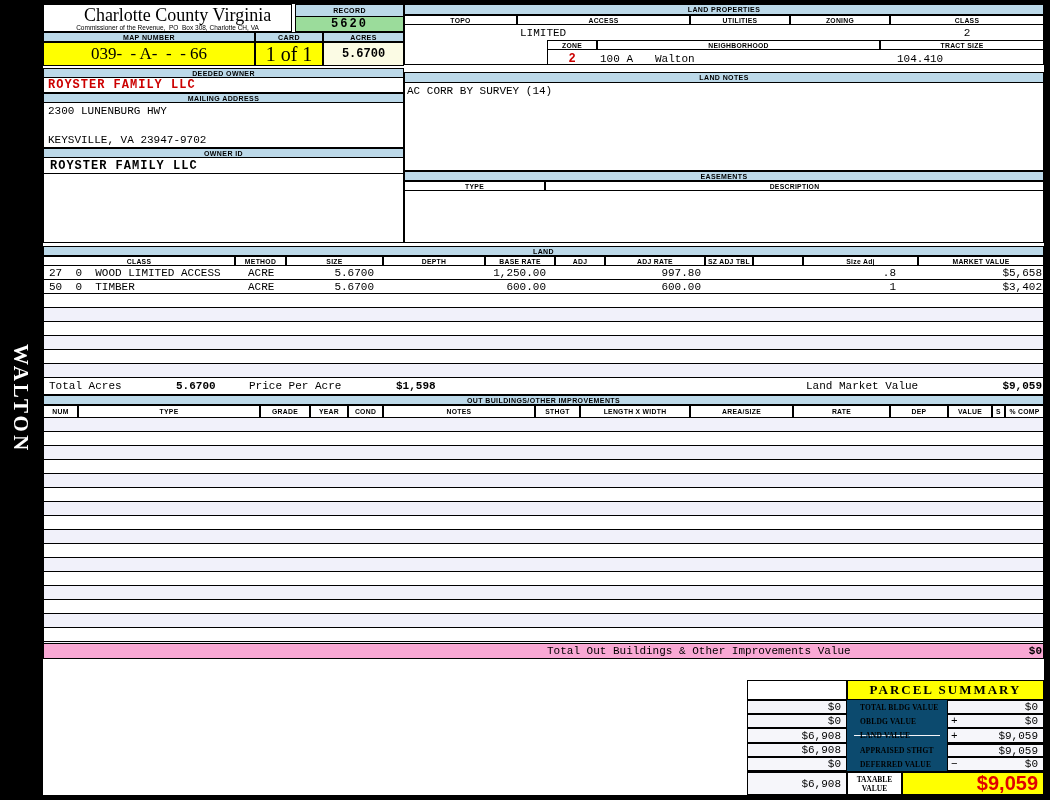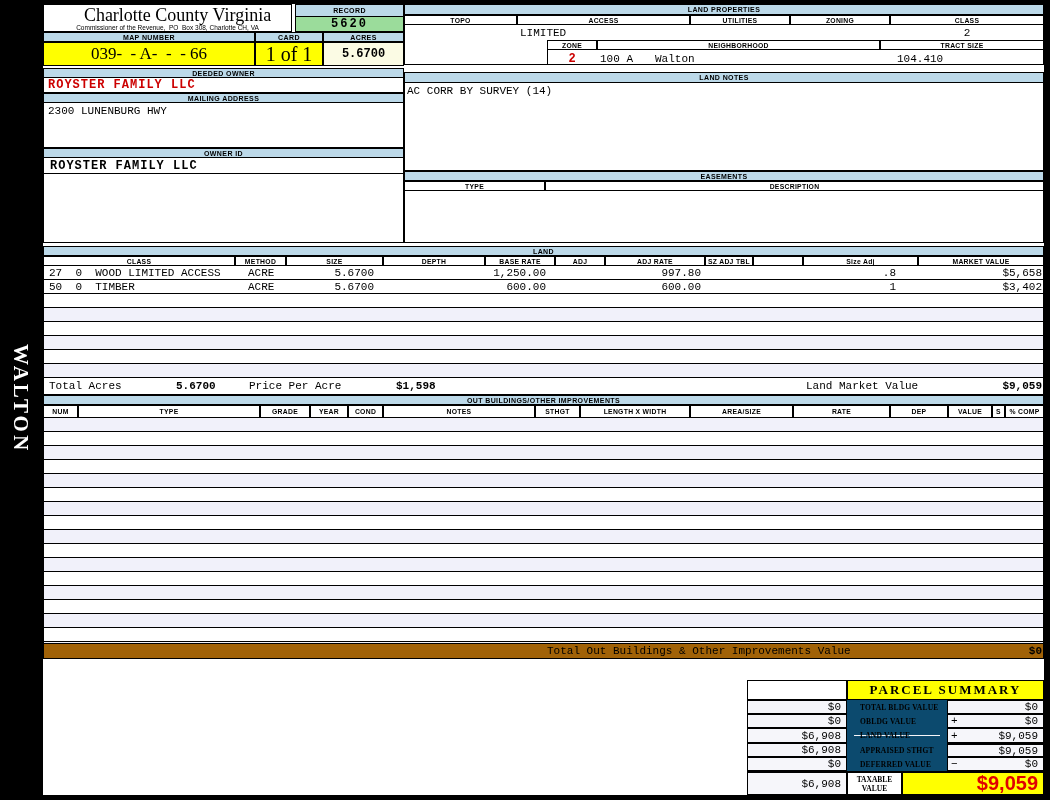--- a/index.html
+++ b/index.html
@@ -69,20 +69,21 @@
   <span class="mono-b">5.6700</span>
 </div>
 
 <div class="abs bar" style="left:43px;top:68px;width:361px;height:10px;">DEEDED OWNER</div>
 <div class="abs" style="left:43px;top:78px;width:361px;height:15px;background:#fff;border:1px solid #000;border-top:none;display:flex;align-items:center;">
   <span class="mono-b" style="color:var(--red);padding-left:4px;letter-spacing:1px;">ROYSTER FAMILY LLC</span>
 </div>
 <div class="abs bar" style="left:43px;top:93px;width:361px;height:10px;">MAILING ADDRESS</div>
 <div class="abs" style="left:43px;top:103px;width:361px;height:45px;background:#fff;border:1px solid #000;border-top:none;display:flex;flex-direction:column;justify-content:space-between;">
   <span class="mono" style="padding:2px 0 0 4px;">2300 LUNENBURG HWY</span>
+  <span class="mono" style="padding:0 0 1px 4px;">KEYSVILLE, VA 23947-9702</span>
 </div>
 <div class="abs bar" style="left:43px;top:148px;width:361px;height:10px;">OWNER ID</div>
 <div class="abs" style="left:43px;top:158px;width:361px;height:16px;background:#fff;border:1px solid #000;border-top:none;display:flex;align-items:center;">
   <span class="mono-b" style="padding-left:6px;letter-spacing:1px;">ROYSTER FAMILY LLC</span>
 </div>
 <div class="abs" style="left:43px;top:174px;width:361px;height:69px;background:#fff;border:1px solid #000;border-top:none;"></div>
 
 <div class="abs bar" style="left:404px;top:4px;width:640px;height:11px;">LAND PROPERTIES</div>
 <div class="abs" style="left:404px;top:15px;width:640px;height:50px;background:#fff;border:1px solid #000;border-top:none;"></div>
 <div class="abs hcell" style="left:404px;top:15px;width:113px;height:10px;">TOPO</div>
@@ -165,21 +166,21 @@
 <div class="abs hcell" style="left:580px;top:405px;width:110px;height:13px;">LENGTH X WIDTH</div>
 <div class="abs hcell" style="left:690px;top:405px;width:103px;height:13px;">AREA/SIZE</div>
 <div class="abs hcell" style="left:793px;top:405px;width:97px;height:13px;">RATE</div>
 <div class="abs hcell" style="left:890px;top:405px;width:58px;height:13px;">DEP</div>
 <div class="abs hcell" style="left:948px;top:405px;width:44px;height:13px;">VALUE</div>
 <div class="abs hcell" style="left:992px;top:405px;width:13px;height:13px;">S</div>
 <div class="abs hcell" style="left:1005px;top:405px;width:39px;height:13px;">% COMP</div>
 
 <div class="abs stripes-ob" style="left:43px;top:418px;width:1001px;height:226px;"></div>
 
-<div class="abs" style="left:43px;top:644px;width:1001px;height:15px;background:#a16207;border:1px solid #000;border-top:none;">
+<div class="abs" style="left:43px;top:644px;width:1001px;height:15px;background:#f9a8d4;border:1px solid #000;border-top:none;">
   <span class="abs mono" style="left:503px;top:1px;">Total Out Buildings &amp; Other Improvements Value</span>
   <span class="abs mono right" style="left:878px;top:1px;width:120px;font-weight:bold;">$0</span>
 </div>
 
 <div class="abs" style="left:747px;top:680px;width:100px;height:20px;background:#fff;border:1px solid #000;"></div>
 <div class="abs" style="left:847px;top:680px;width:197px;height:20px;background:var(--yellow);border:1px solid #000;display:flex;align-items:center;justify-content:center;">
   <span style="font:bold 13px 'Liberation Serif',serif;letter-spacing:2px;">PARCEL SUMMARY</span>
 </div>
 
 <div class="abs ps-val mono" style="left:747px;top:700px;width:100px;height:14px;">$0</div>

